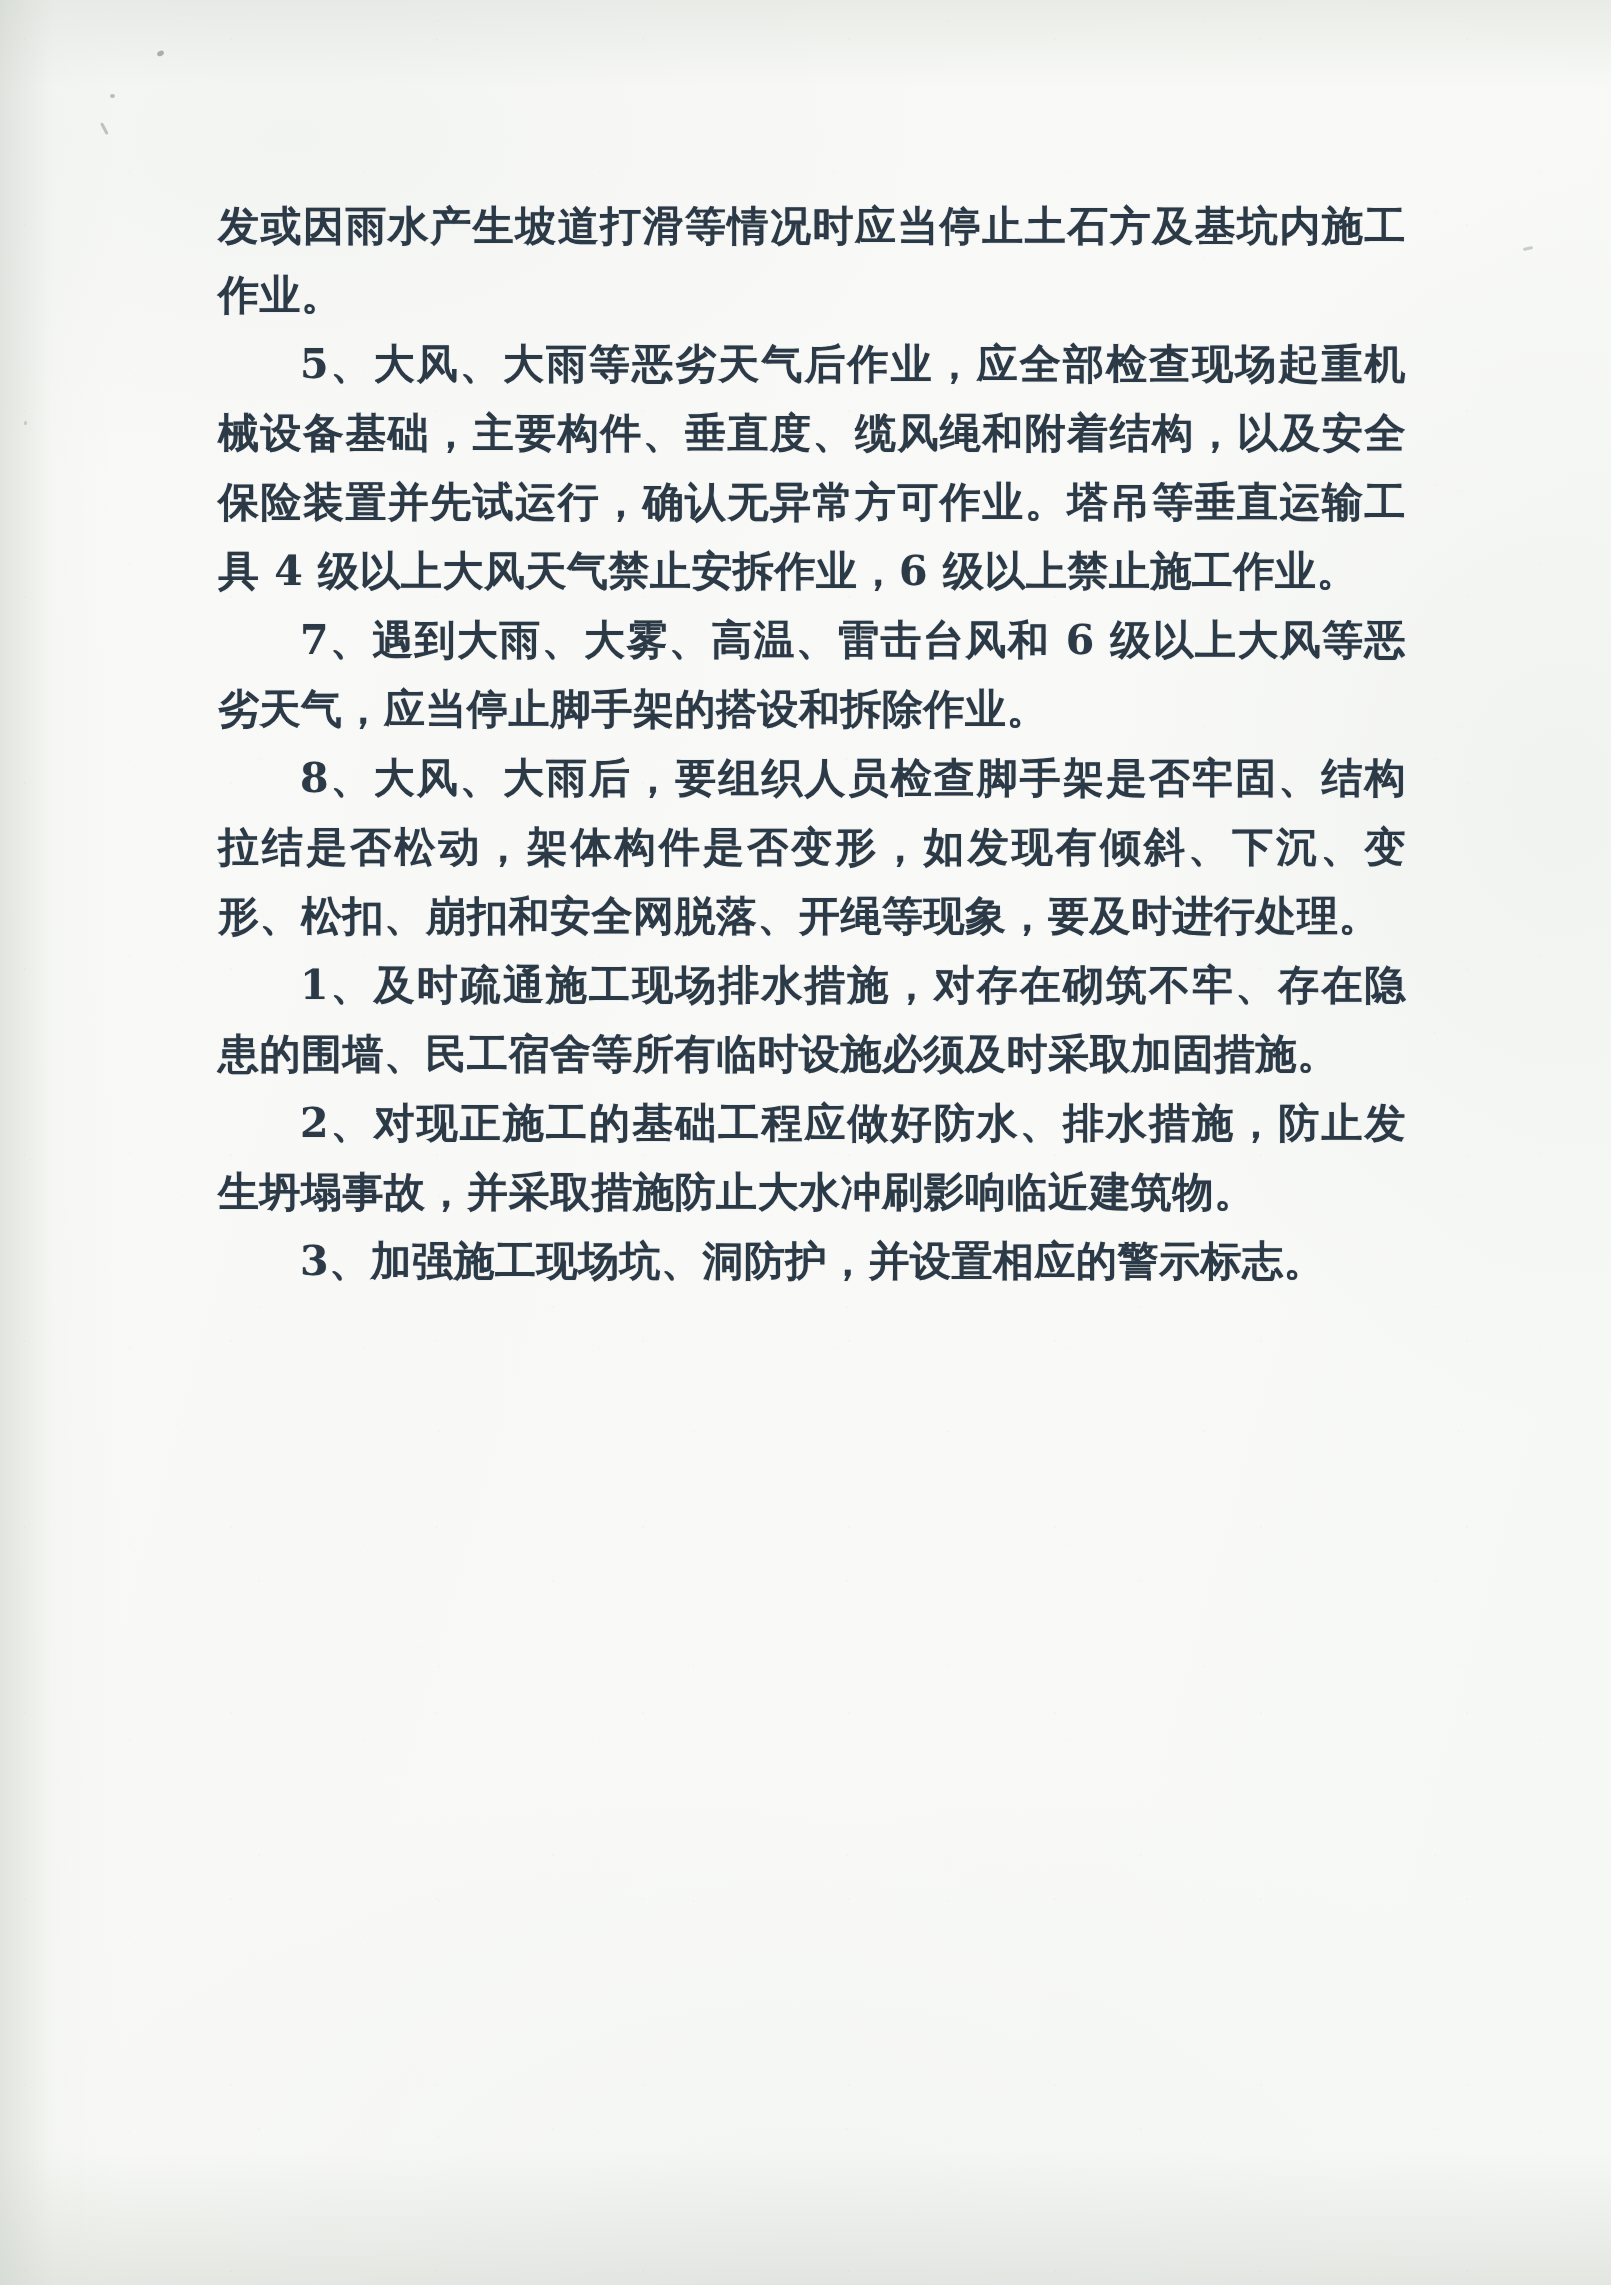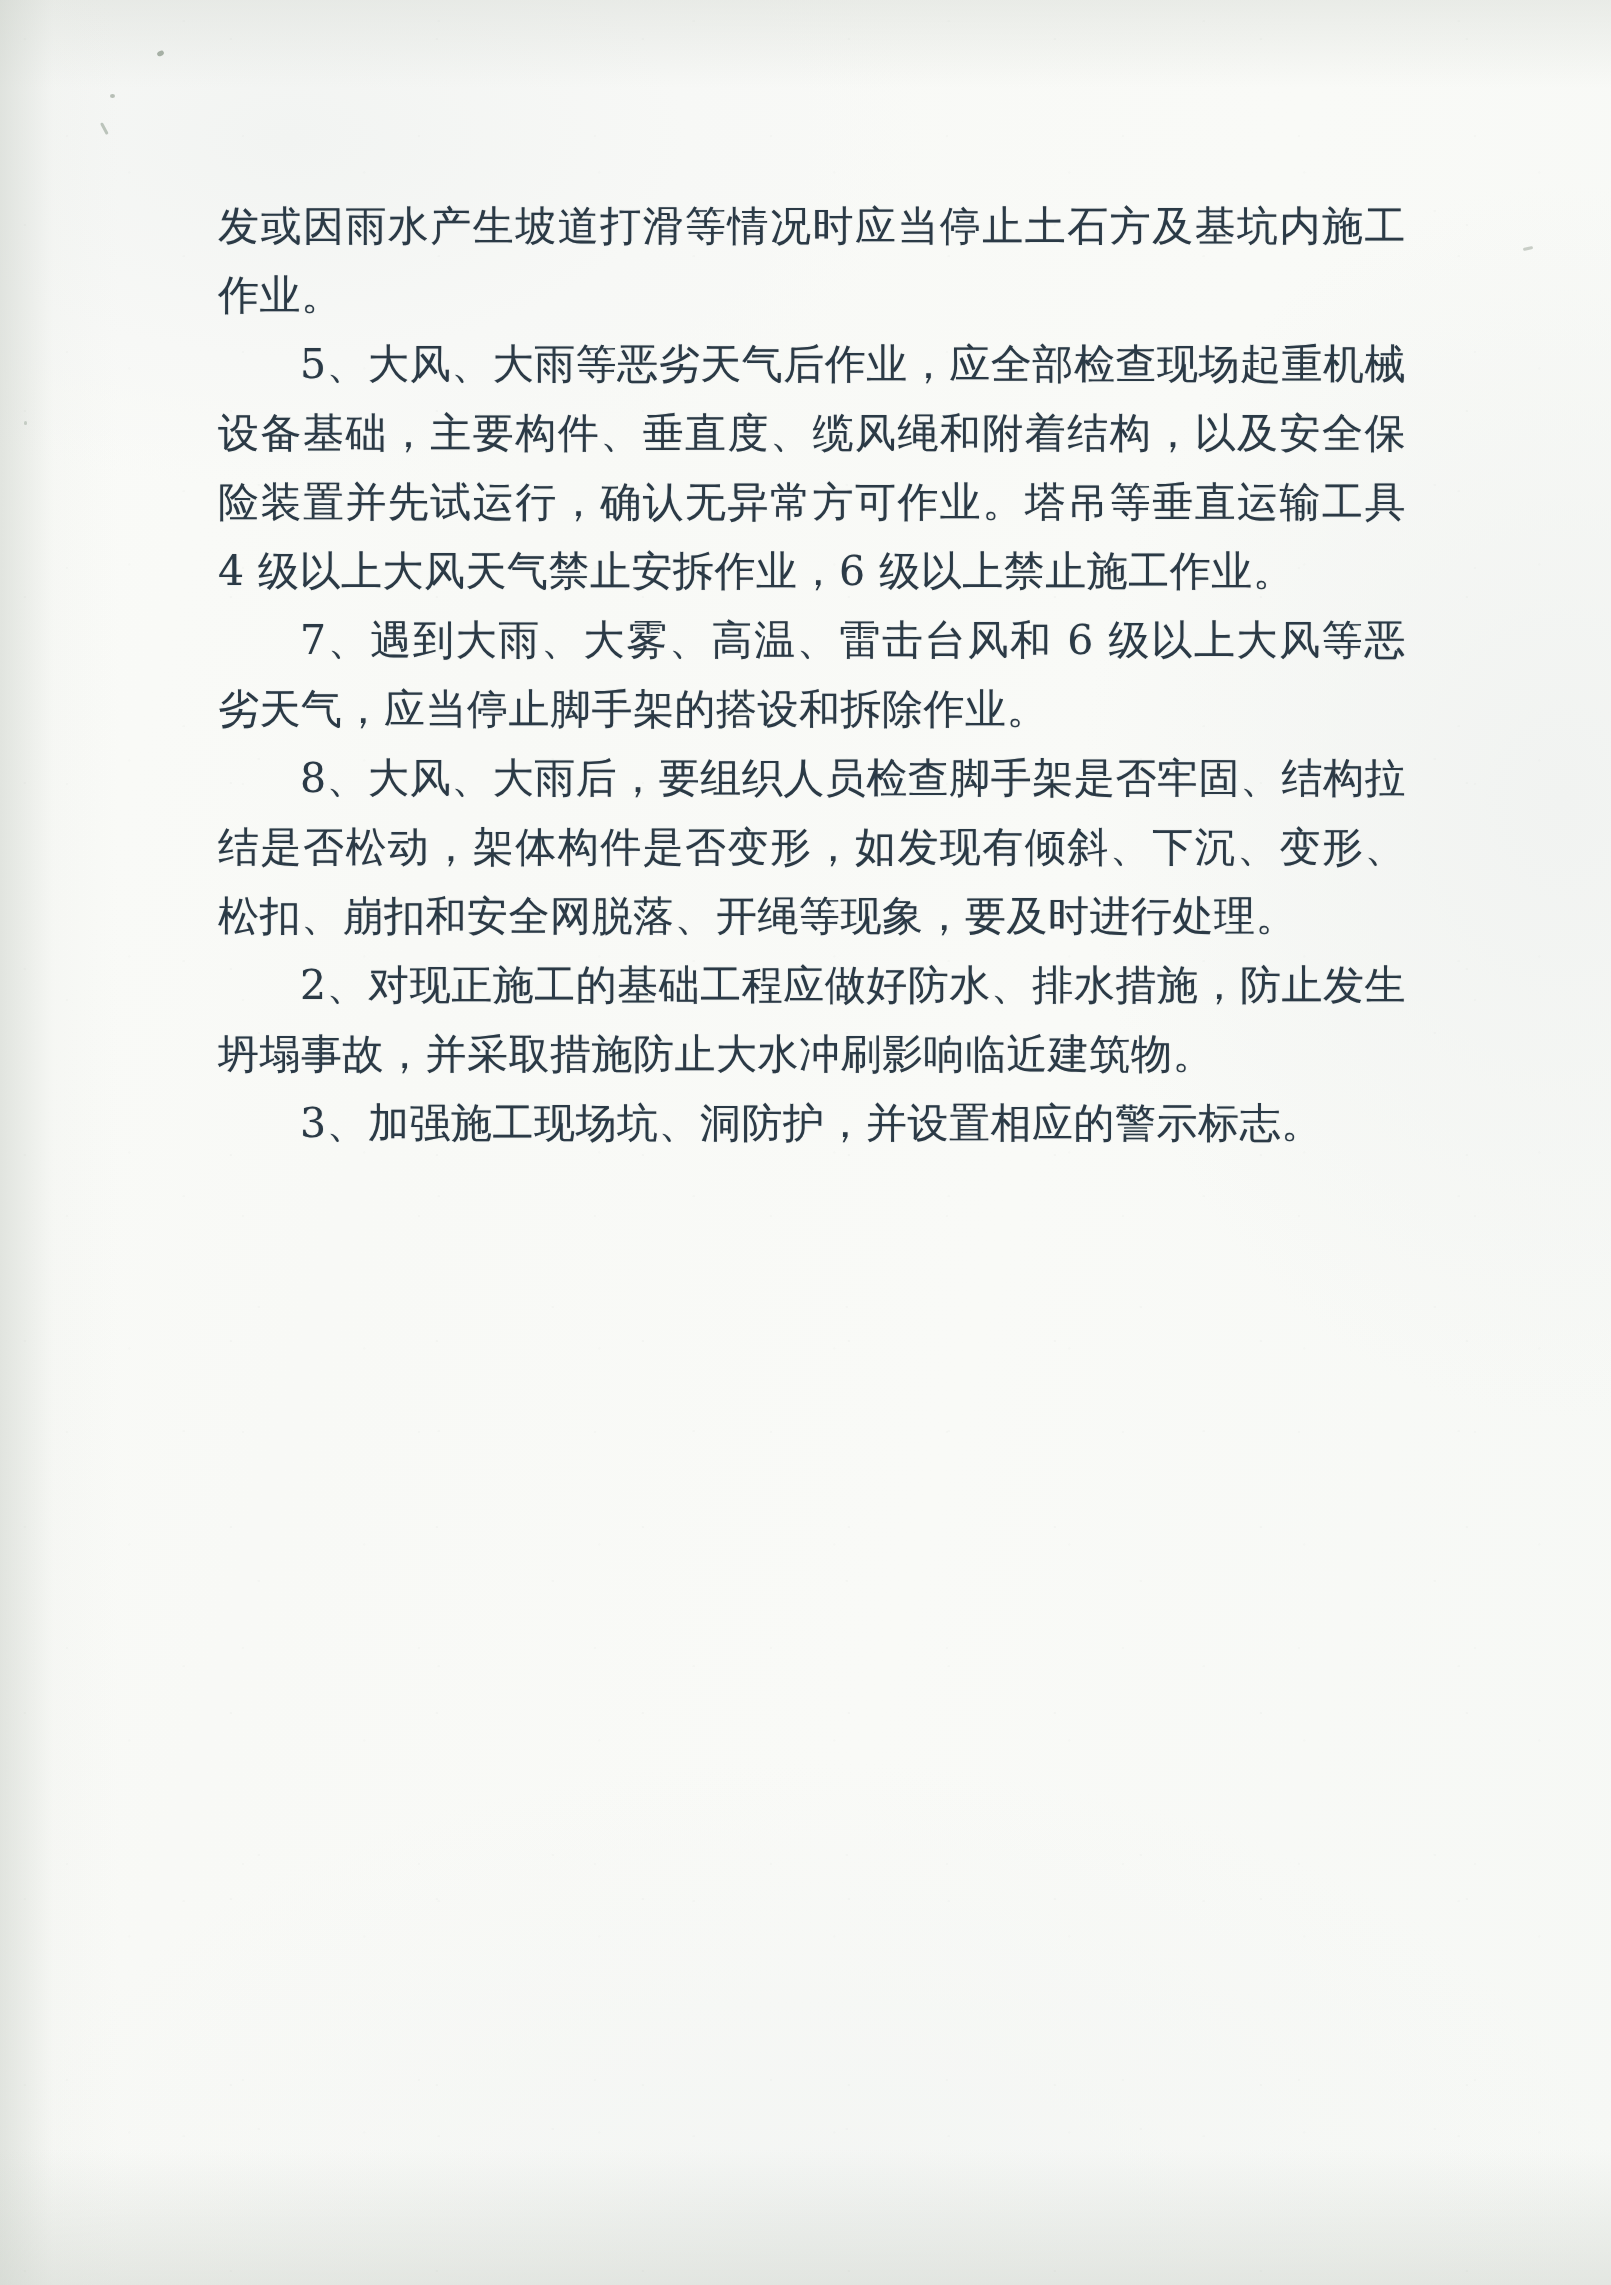--- a/index.html
+++ b/index.html
@@ -71,21 +71,21 @@
     left: 218px;
     top: 192px;
     width: 1188px;
     color: #2b3a46;
     font-size: 41px;
     line-height: 69px;
     letter-spacing: 0.5px;
     text-align: justify;
     text-justify: inter-ideograph;
     font-family: "DejaVu Serif", "Liberation Serif", serif;
-    font-weight: 400;
+    font-weight: 700;
     text-shadow: 0 0 1.1px rgba(43,58,70,0.35);
   }
   p.para {
     margin: 0;
     text-indent: 0;
   }
   p.para.indent {
     text-indent: 2em;
   }
 </style>
@@ -103,18 +103,19 @@
   <div class="speck s2"></div>
   <div class="speck s3"></div>
   <div class="speck s4"></div>
   <div class="speck s5"></div>
 
   <div class="body-text">
     <p class="para">发或因雨水产生坡道打滑等情况时应当停止土石方及基坑内施工作业。</p>
     <p class="para indent">5、大风、大雨等恶劣天气后作业，应全部检查现场起重机械设备基础，主要构件、垂直度、缆风绳和附着结构，以及安全保险装置并先试运行，确认无异常方可作业。塔吊等垂直运输工具 4 级以上大风天气禁止安拆作业，6 级以上禁止施工作业。</p>
     <p class="para indent">7、遇到大雨、大雾、高温、雷击台风和 6 级以上大风等恶劣天气，应当停止脚手架的搭设和拆除作业。</p>
     <p class="para indent">8、大风、大雨后，要组织人员检查脚手架是否牢固、结构拉结是否松动，架体构件是否变形，如发现有倾斜、下沉、变形、松扣、崩扣和安全网脱落、开绳等现象，要及时进行处理。</p>
+    <p class="para indent">1、及时疏通施工现场排水措施，对存在砌筑不牢、存在隐患的围墙、民工宿舍等所有临时设施必须及时采取加固措施。</p>
     <p class="para indent">2、对现正施工的基础工程应做好防水、排水措施，防止发生坍塌事故，并采取措施防止大水冲刷影响临近建筑物。</p>
     <p class="para indent">3、加强施工现场坑、洞防护，并设置相应的警示标志。</p>
   </div>
 
 </div>
 
 
 </body></html>

